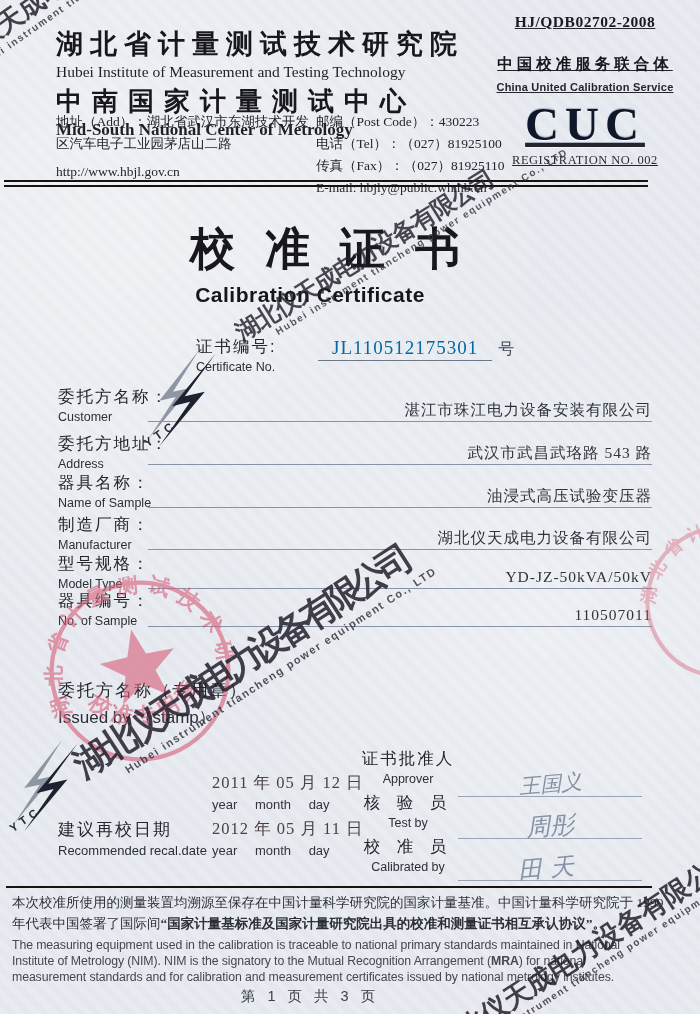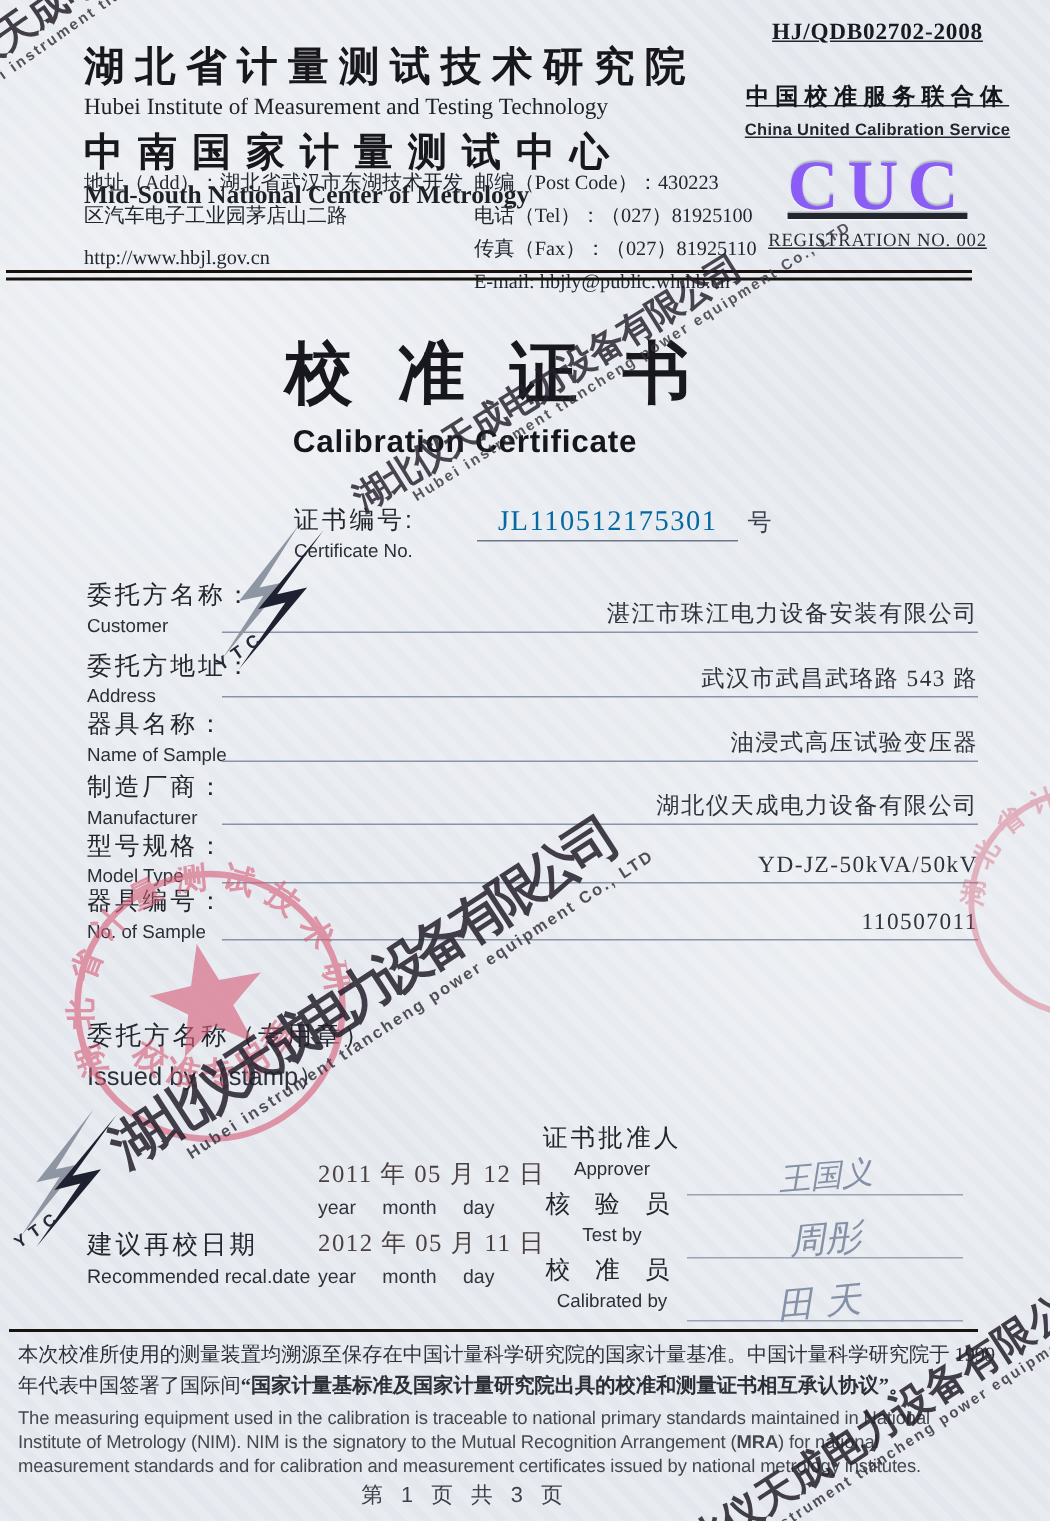--- a/index.html
+++ b/index.html
@@ -19,21 +19,21 @@
   
   .org-cn{font-size:27px;font-weight:bold;letter-spacing:7px;color:#17171c;white-space:nowrap;}
   .org-en{font-family:"Liberation Serif",serif;font-size:15.5px;color:#1d2027;margin-top:1px;}
   .center-cn{font-size:26px;font-weight:bold;letter-spacing:10px;color:#17171c;margin-top:3px;white-space:nowrap;}
   .center-en{font-family:"Liberation Serif",serif;font-size:17px;color:#1d2027;margin-top:1px;font-weight:bold;}
   .contact{font-family:"Liberation Serif",serif;font-size:13.5px;color:#23262e;line-height:1.62;}
   .hdr-right{text-align:center;}
   .doc-code{font-family:"Liberation Serif",serif;font-size:15.5px;font-weight:bold;color:#181b22;letter-spacing:.5px;}
   .cuc-cn{font-size:15.5px;font-weight:bold;letter-spacing:4px;color:#16181e;white-space:nowrap;}
   .cuc-en{font-size:11px;font-weight:bold;color:#23262d;letter-spacing:.2px;}
-  .cuc-big{font-family:"Liberation Serif",serif;font-size:47px;font-weight:bold;letter-spacing:6px;color:#8b5cf6;text-shadow:0 1px 0 #f4f6f9, 0 -1px 1px #aab0bd;}
+  .cuc-big{font-family:"Liberation Serif",serif;font-size:47px;font-weight:bold;letter-spacing:6px;color:#0f172a;text-shadow:0 1px 0 #f4f6f9, 0 -1px 1px #aab0bd;}
   .reg-no{font-family:"Liberation Serif",serif;font-size:12.5px;color:#2a2d35;letter-spacing:.5px;}
   .rule-double{border-top:2px solid #17120e;border-bottom:2px solid #17120e;height:3px;}
   
   .title-cn{font-size:45px;font-weight:bold;color:#17171d;letter-spacing:30px;text-align:center;padding-left:30px;white-space:nowrap;}
   .title-en{font-size:21px;font-weight:bold;color:#14161c;text-align:center;letter-spacing:.5px;}
   
   .lbl-cn{font-size:16.5px;letter-spacing:2px;color:#23262d;white-space:nowrap;}
   .lbl-en{font-size:12.5px;color:#2c2f37;margin-top:2px;white-space:nowrap;}
   .certno-val{font-family:"Liberation Serif",serif;font-size:19px;color:#0369a1;letter-spacing:1px;
     border-bottom:1.5px solid #6e7787;padding:0 14px 2px 14px;}

